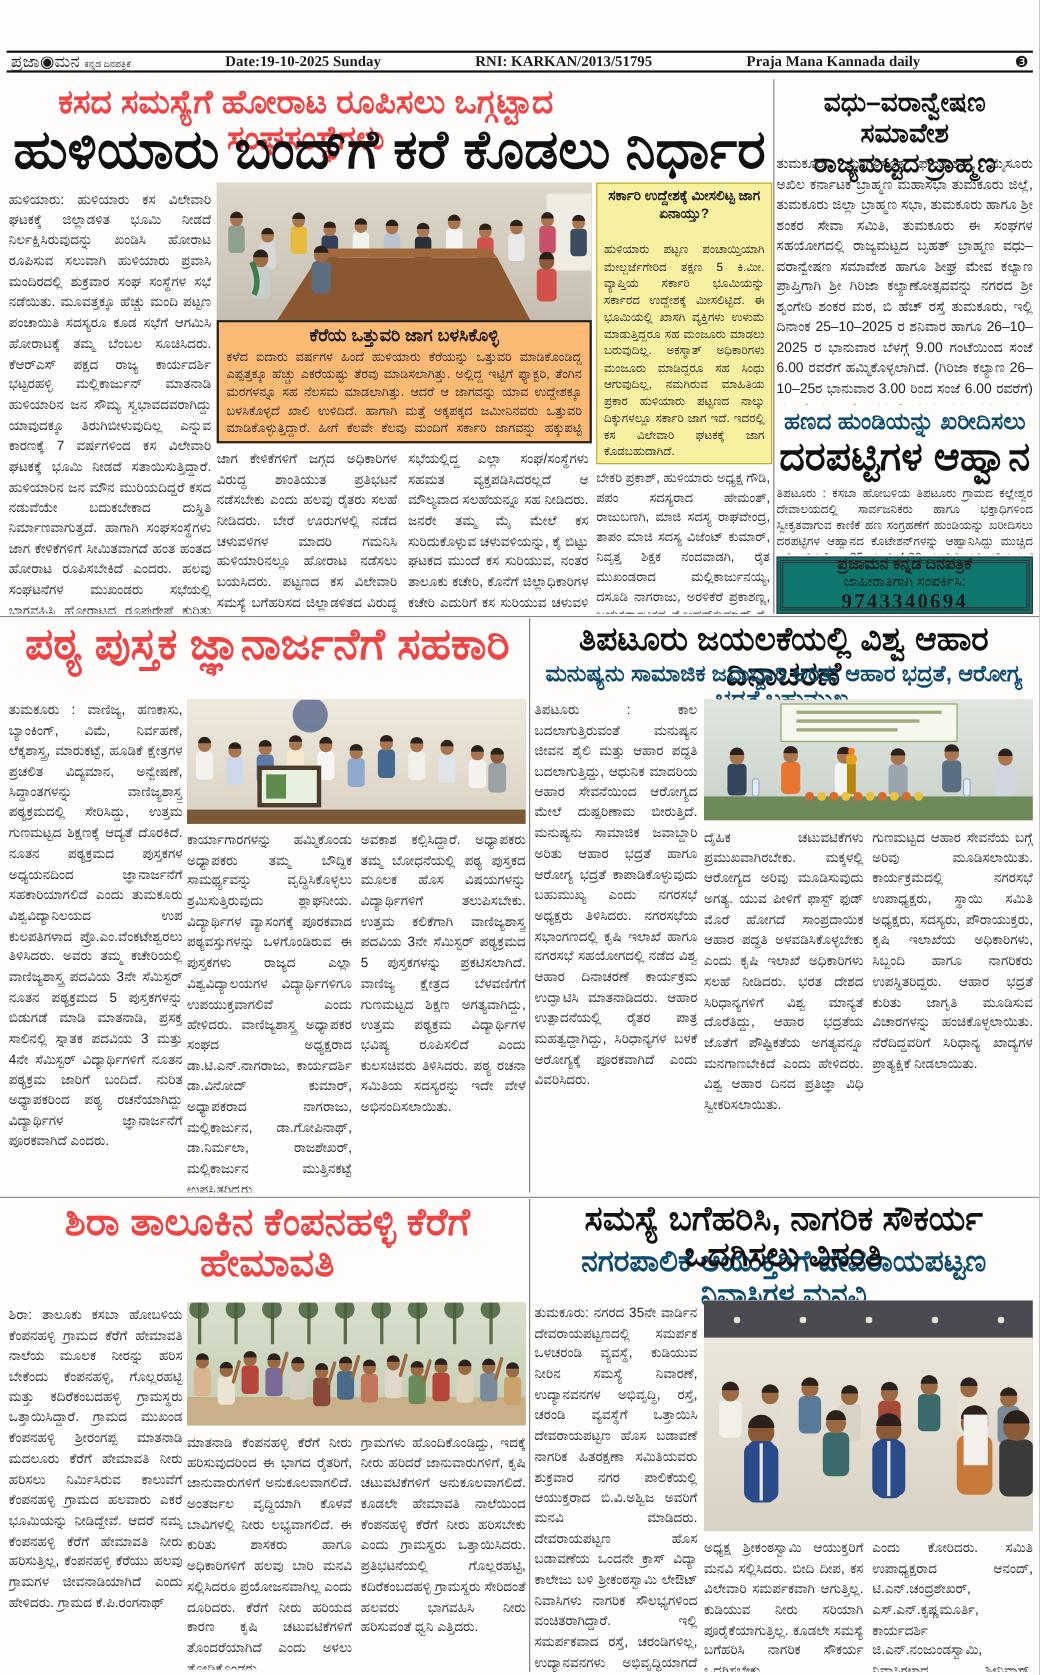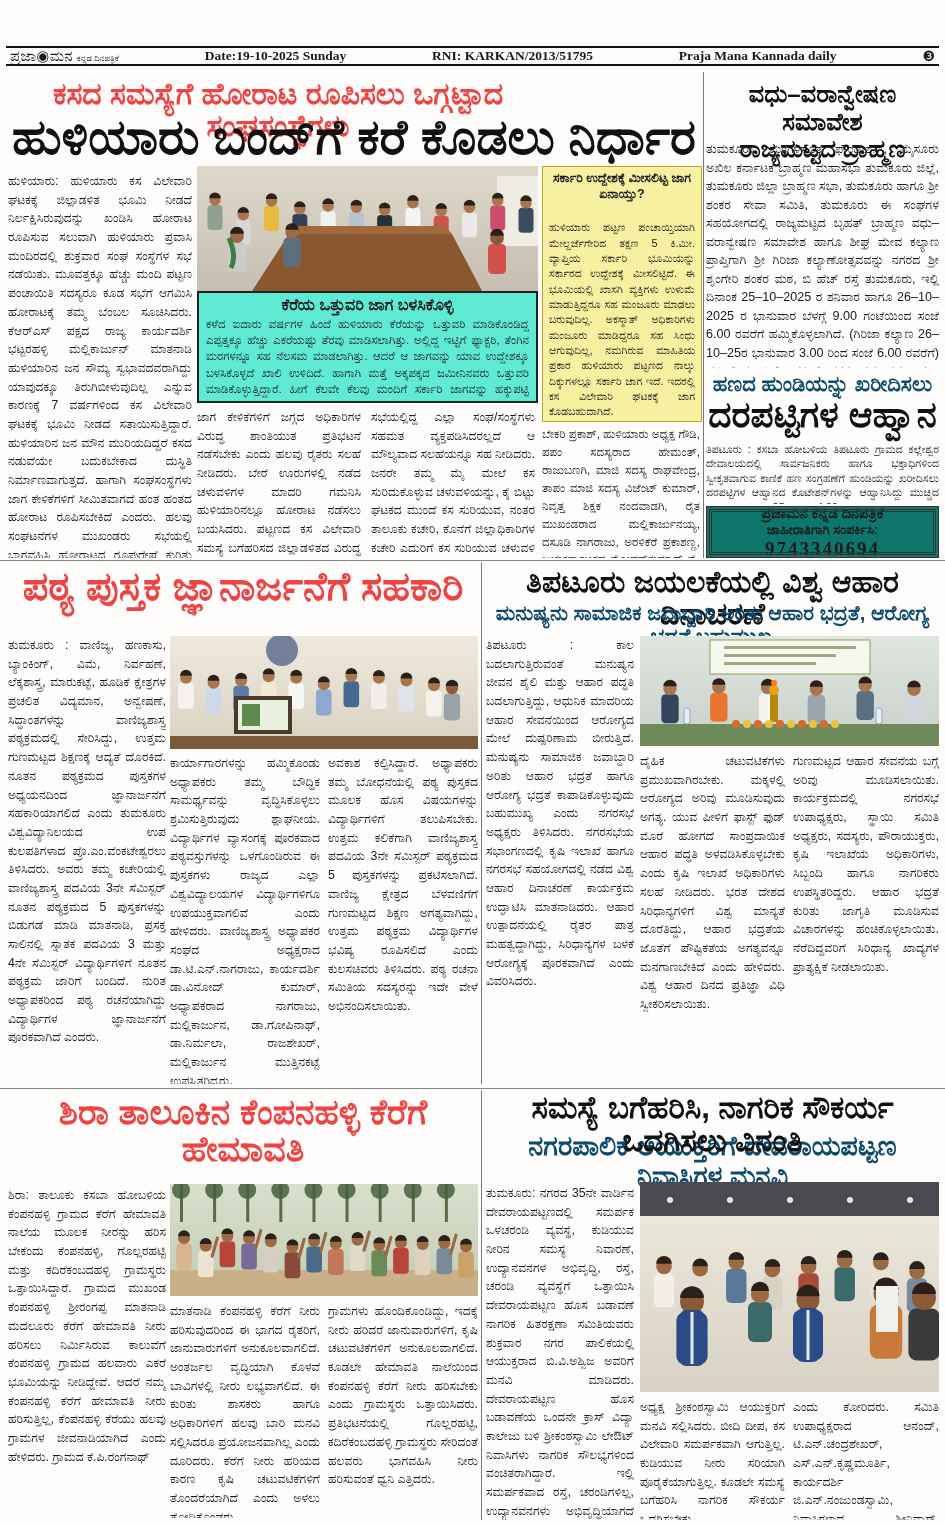--- a/index.html
+++ b/index.html
@@ -17,34 +17,34 @@
   
   .kicker{color:#ef4444;font-weight:bold;text-align:center;line-height:1.08;}
   .blackhead{color:#111;font-weight:bold;text-align:center;line-height:1.05;}
   .redsub{color:#0c4a6e;font-weight:bold;text-align:center;line-height:1.1;}
   
   .col{position:absolute;font-size:12.3px;line-height:1.52;text-align:justify;overflow:hidden;
        word-break:break-word;}
   .vline{position:absolute;width:1px;background:#777;}
   .hline{position:absolute;height:1px;background:#888;}
   
-  #pinkbox{position:absolute;left:197px;top:291px;width:341px;height:112px;background:#5eead4;
+  #pinkbox{position:absolute;left:197px;top:291px;width:341px;height:112px;background:#fdba74;
            border:2px solid #222;box-sizing:border-box;padding:3px 7px;overflow:hidden;}
   #pinkbox h3{margin:0 0 2px 0;text-align:center;font-size:16px;}
   #pinkbox p{margin:0;font-size:11.6px;line-height:1.4;text-align:justify;}
   #yellowbox{position:absolute;left:542px;top:166px;width:160px;height:256px;background:#f7f0a0;
              border:1px solid #b5a72a;box-sizing:border-box;padding:4px 6px;overflow:hidden;}
   #yellowbox h3{margin:0 0 18px 0;text-align:center;font-size:12.5px;line-height:1.25;}
   #yellowbox p{margin:0;font-size:10.8px;line-height:1.42;text-align:justify;}
   #yellowbox .attr{font-weight:bold;text-align:right;font-size:10.8px;}
   #adbox{position:absolute;left:706px;top:506px;width:233px;height:52px;border:1px solid #333;
          outline:3px double #333;outline-offset:-6px;box-sizing:border-box;
          display:flex;flex-direction:column;align-items:center;justify-content:center;background:#0f766e;}
   #adbox .l1{font-weight:bold;font-size:14.5px;}
-  #adbox .l2{font-weight:bold;font-size:13px;}
+  #adbox .l2{font-weight:normal;font-size:13px;}
   #adbox .ph{font-weight:bold;font-size:19px;font-family:"Liberation Serif","DejaVu Serif",serif;letter-spacing:2px;}
   .photo{position:absolute;overflow:hidden;background:#cfc9bd;}
   .photo svg{display:block;}
 </style>
 </head>
 <body>
 
 <div id="page">
 
   <div id="masthead">

